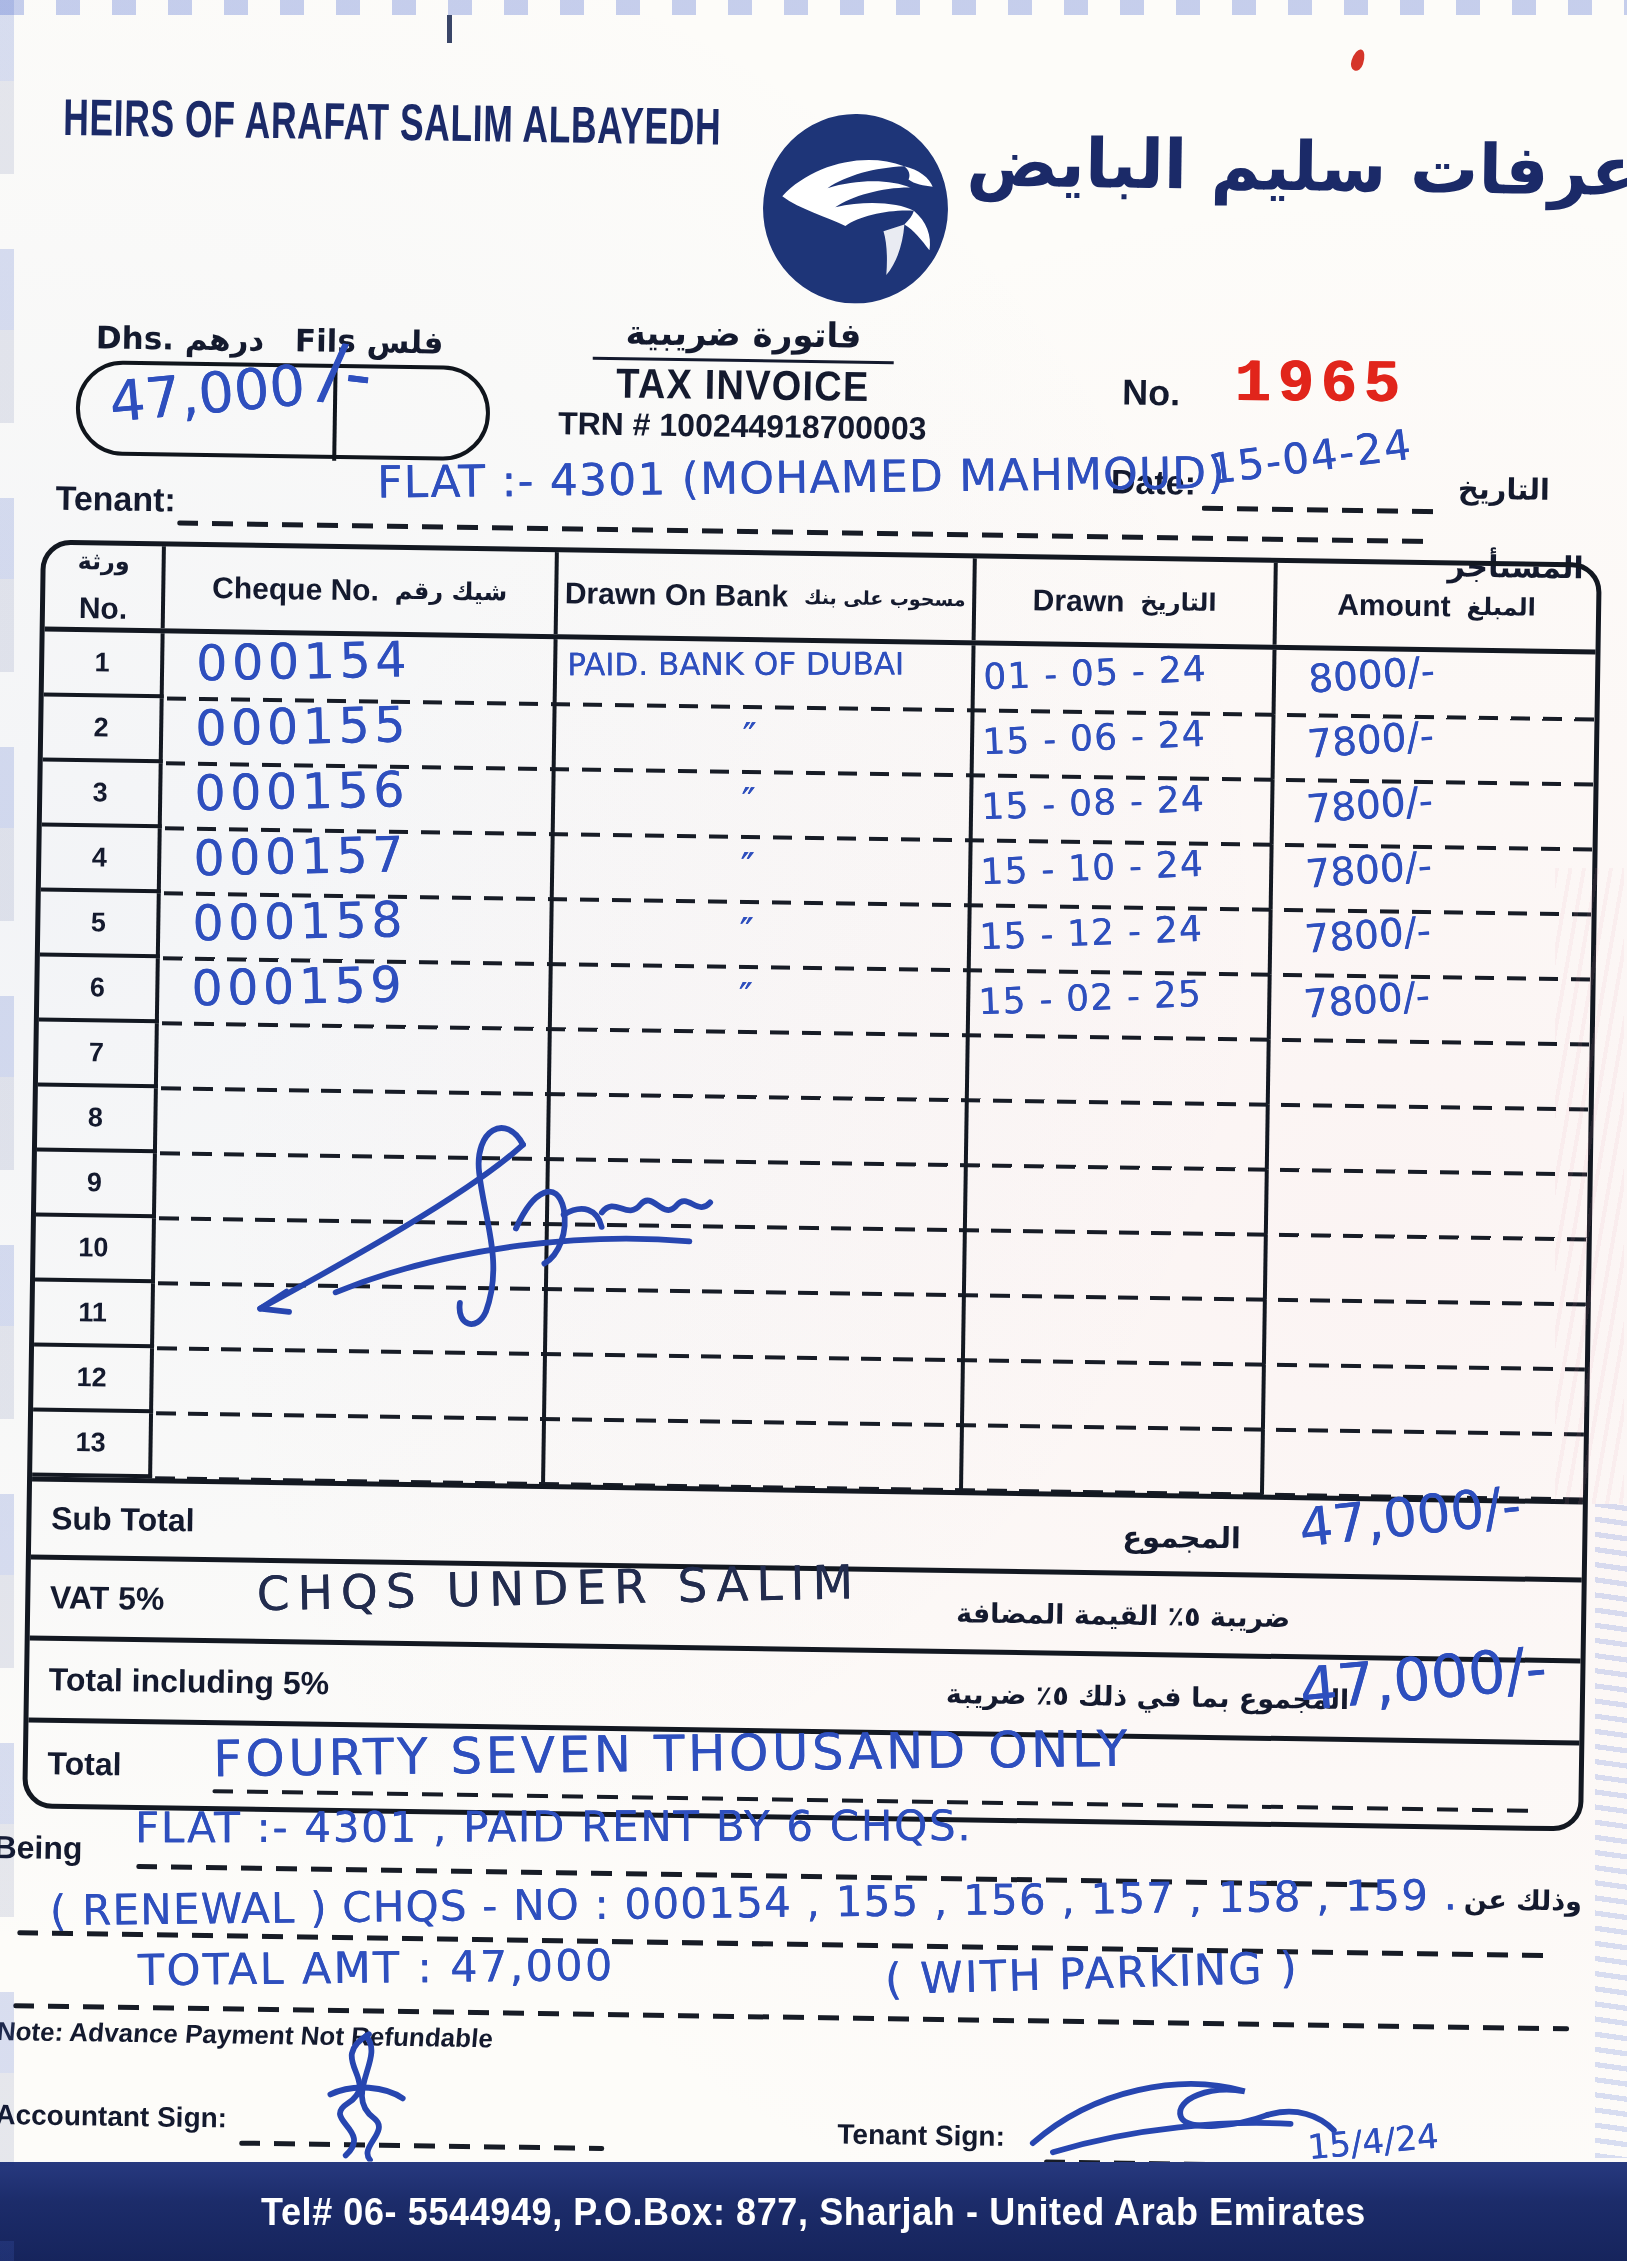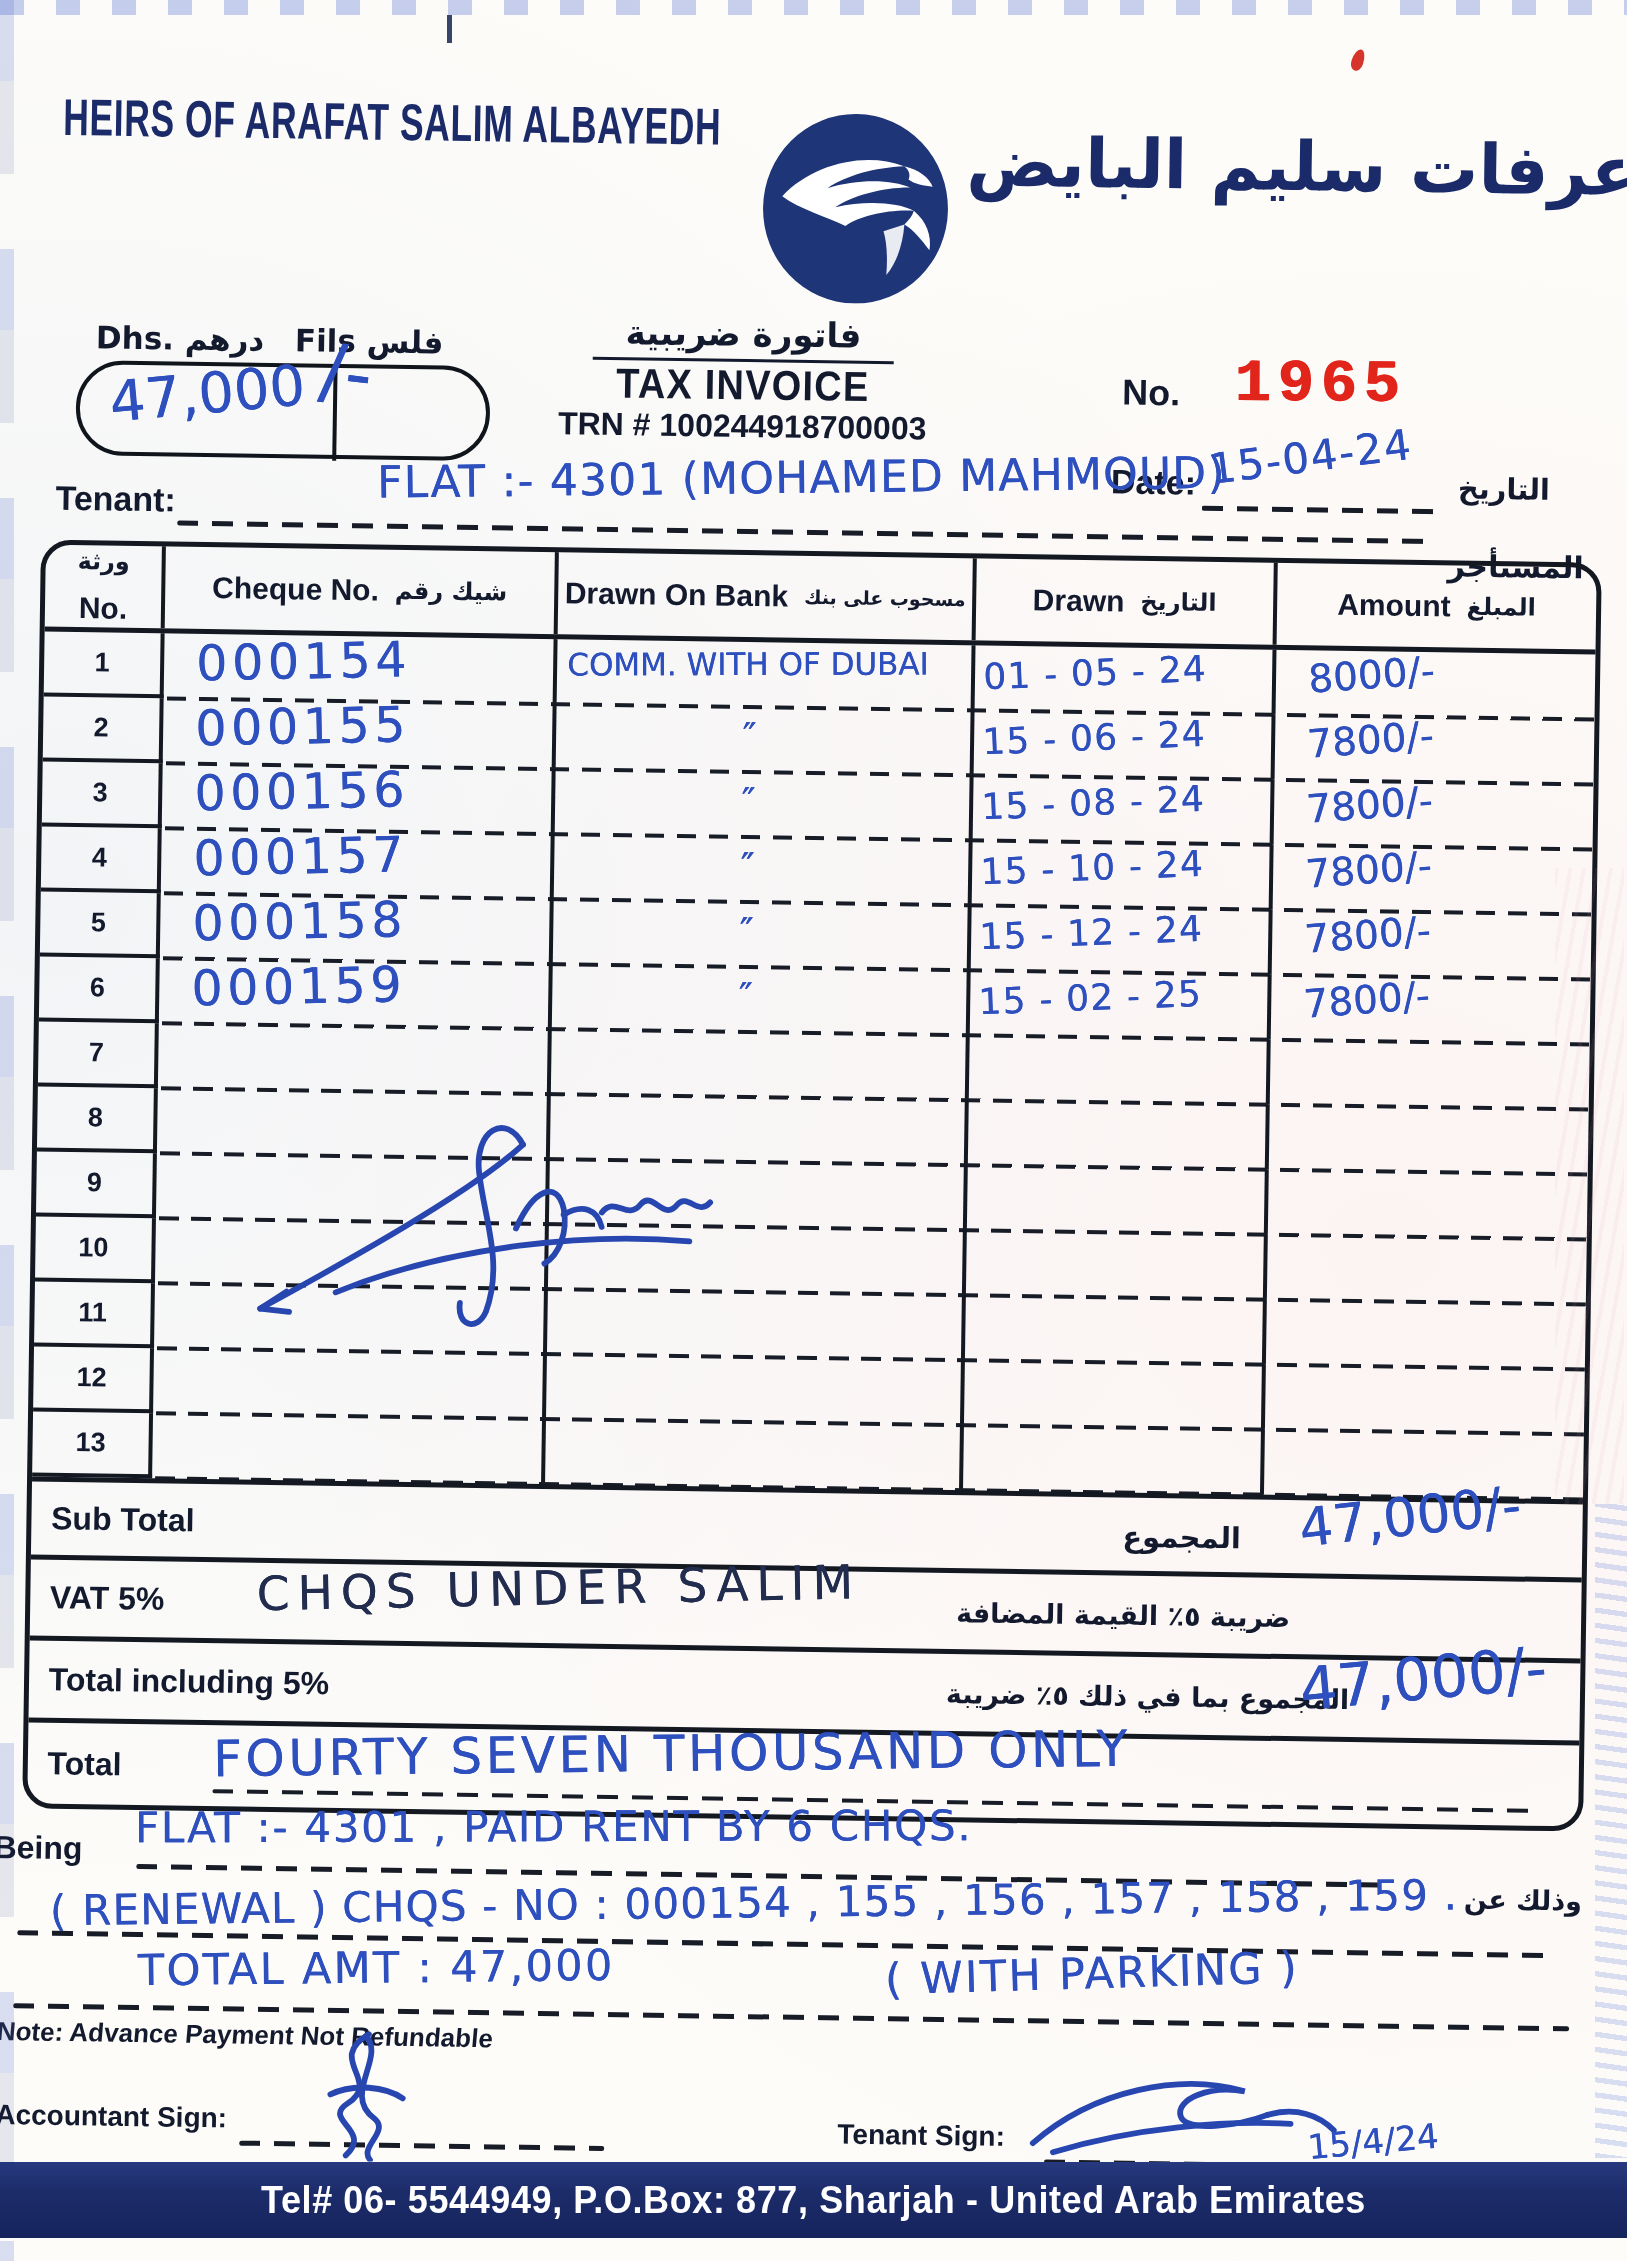--- a/index.html
+++ b/index.html
@@ -127,21 +127,21 @@
 
   .acc-label { left: 12.7px; top: 2111px; font-size: 28px; font-weight: bold; }
   .acc-dash { left: 257px; top: 2149px; width: 365px; }
   .ten-label { left: 855px; top: 2118px; font-size: 28px; font-weight: bold; }
   .ten-dash { left: 1062px; top: 2156px; width: 509px; }
   .hw-signdate { left: 1325px; top: 2113px; font-size: 34px; transform: rotate(-6deg); }
   .sig { position: absolute; }
   .sig path { fill: none; stroke: #2746b0; stroke-width: 10; stroke-linecap: round; }
 
   
-  .footer { position: absolute; left: 0; right: 0; top: 2162px; height: 76px;
+  .footer { position: absolute; left: 0; right: 0; top: 2162px; height: 100px;
             background: linear-gradient(180deg, #27397f 0%, #1c2c6a 40%, #16245c 100%);
             display: flex; align-items: center; justify-content: center; }
   .footer-text { color: #ffffff; font-size: 36px; font-weight: bold; letter-spacing: 0.6px;
                  transform: scaleY(1.08); }
 
   
   .art { position: absolute; pointer-events: none; }
   .art-top { left: 0; right: 0; top: 0; height: 15px; opacity: .55;
     background: repeating-linear-gradient(90deg, rgba(70,100,205,.55) 0 24px, transparent 24px 56px); }
   .art-left { left: 0; top: 0; bottom: 0; width: 14px; opacity: .4;
@@ -224,21 +224,21 @@
           <span class="h-ar ar">المبلغ</span>
         </div>
       </div>
 
       <div class="trow">
         <div class="cell cno bR">1</div>
         <div class="cell bR">
             <span class="hw hw-cheque">000154</span>
           </div>
         <div class="cell bR">
-            <span class="hw hw-bank">COMM. WITH OF DUBAI</span>
+            <span class="hw hw-bank">PAID. BANK OF DUBAI</span>
           </div>
         <div class="cell bR">
             <span class="hw hw-rdate">01 - 05 - 24</span>
           </div>
         <div class="cell">
             <span class="hw hw-ramt">8000/-</span>
           </div>
       </div>
       <div class="trow">
         <div class="cell cno bR">2</div>

